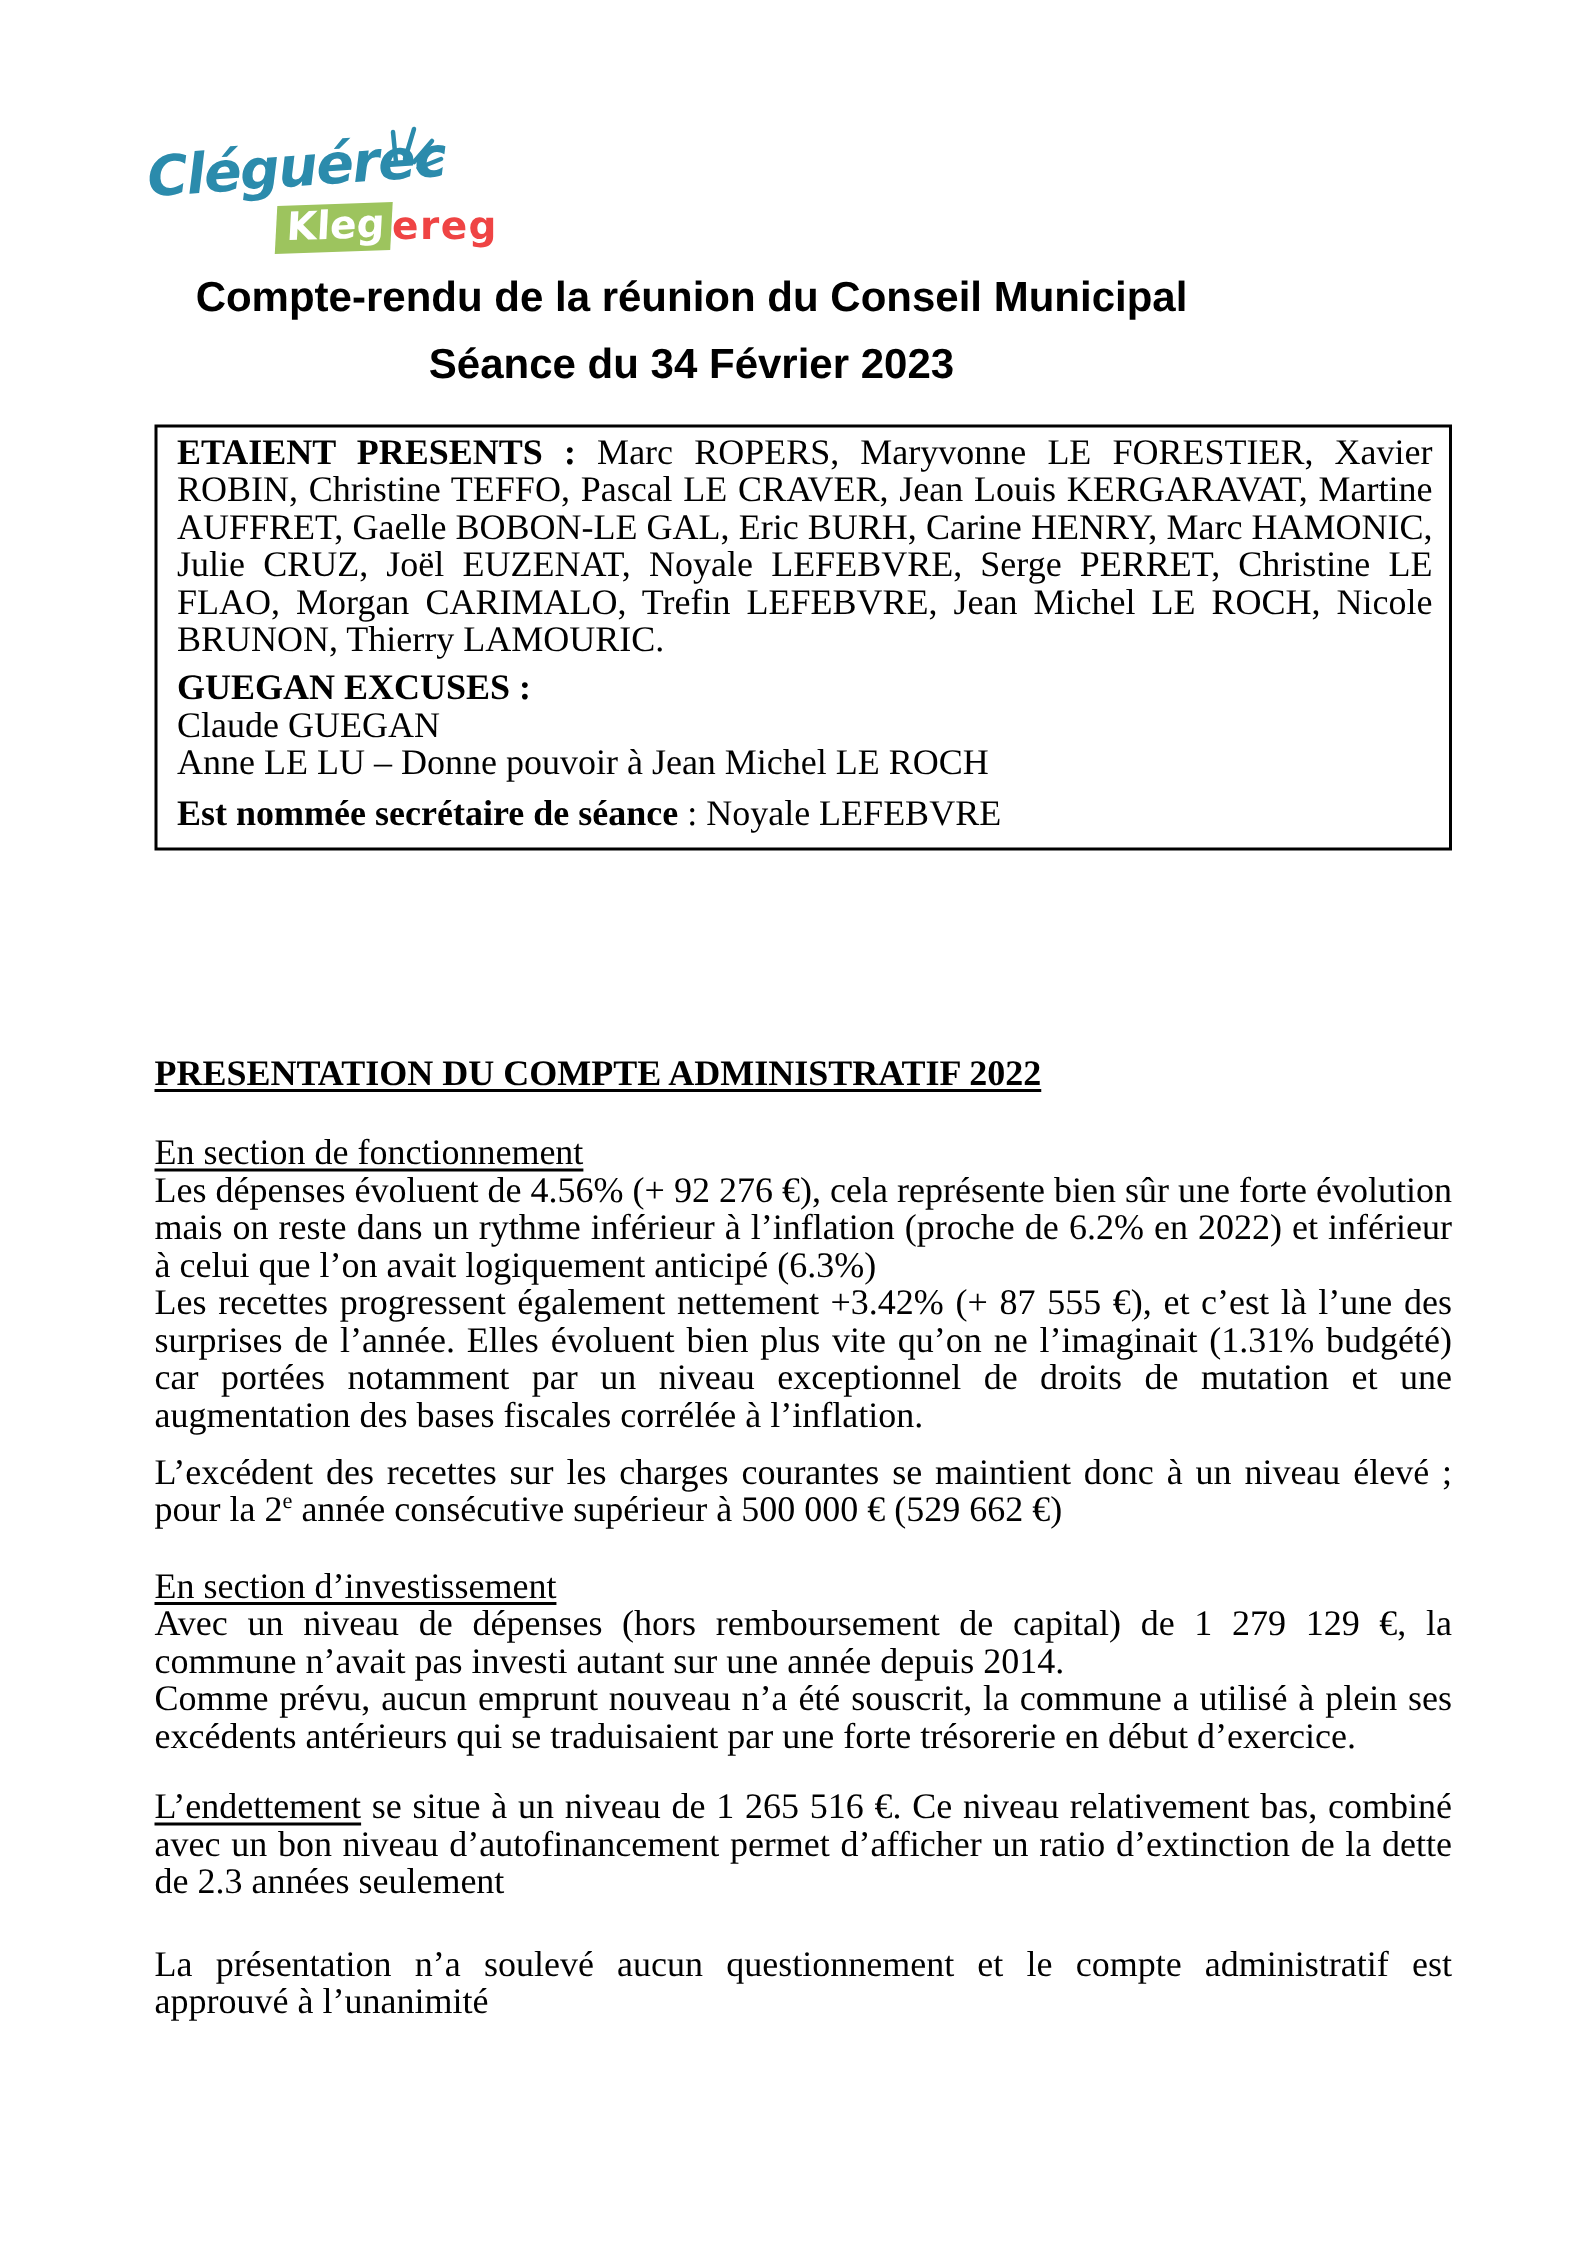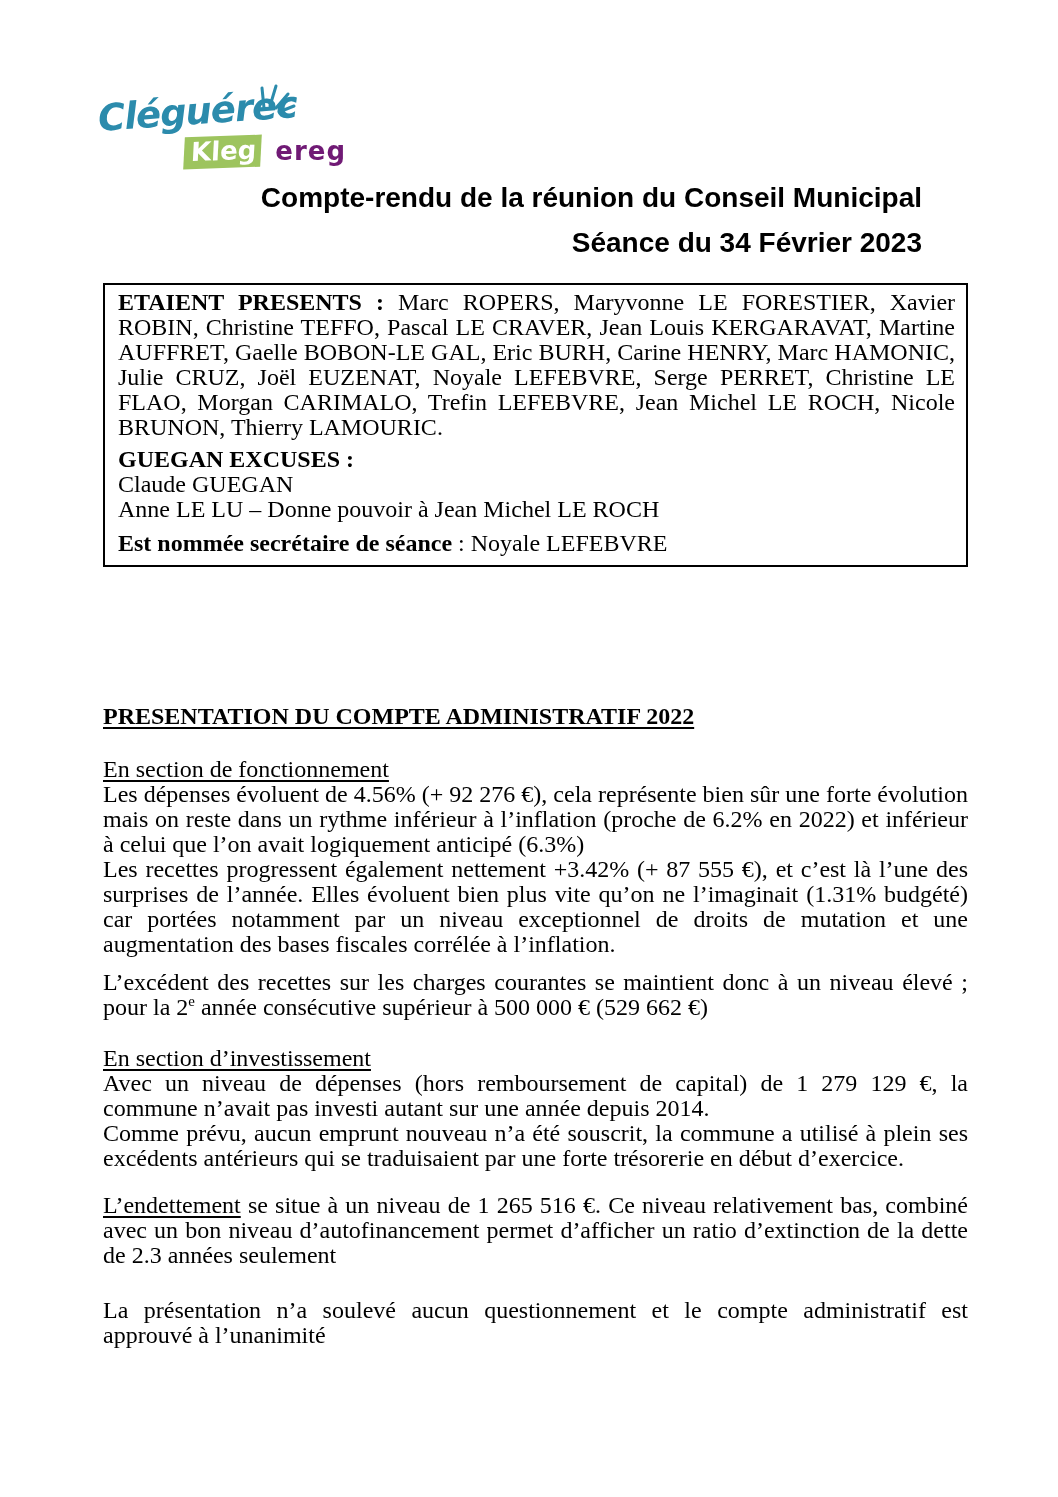--- a/index.html
+++ b/index.html
@@ -32,26 +32,26 @@
     font-family: "DejaVu Sans", sans-serif;
     font-weight: 700; font-size: 26px;
     white-space: nowrap;
   }
   .logo-kleg {
     display: inline-block;
     background: #9dc45e; color: #ffffff;
     padding: 0 5px 2px 7px;
     transform: rotate(-2deg) skewX(-5deg);
   }
-  .logo-ereg { color: #701a75; margin-left: 14px; letter-spacing: 1px; }
+  .logo-ereg { color: #ef4444; margin-left: 0; letter-spacing: 1px; }
 
   
   .doc-title {
     position: absolute; left: 0; width: 922px;
-    text-align: right;
+    text-align: center;
     font-family: "Liberation Sans", sans-serif;
     font-weight: 700; font-size: 28px;
   }
   .doc-title.line1 { top: 182px; }
   .doc-title.line2 { top: 227px; }
 
   
   .attendance-box {
     position: absolute; left: 103px; top: 283px; width: 865px;
     border: 2px solid #000000;

